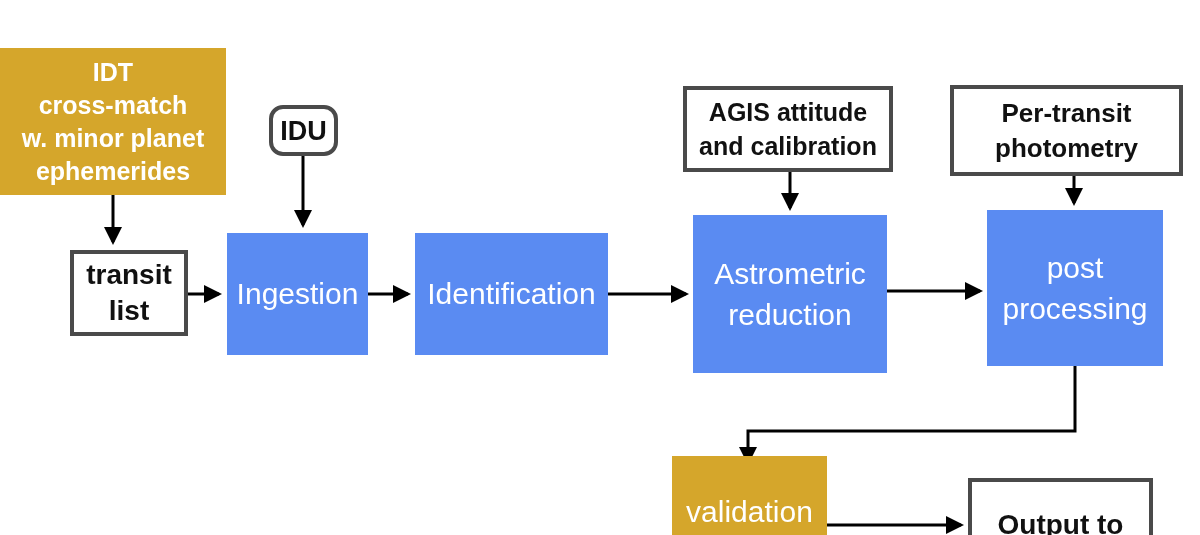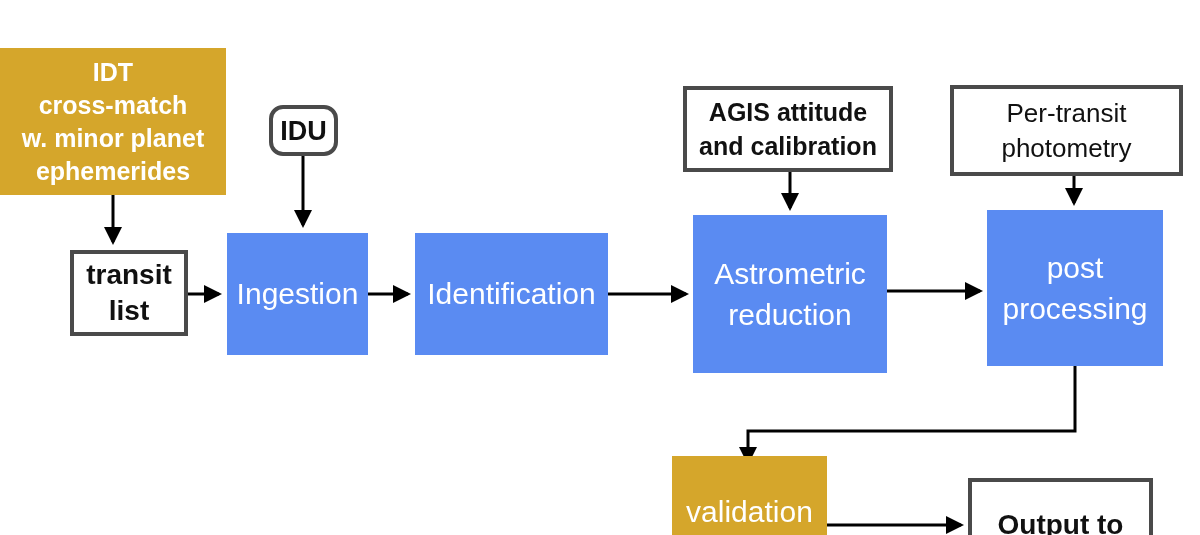--- a/index.html
+++ b/index.html
@@ -56,21 +56,21 @@
     background: var(--blue);
     color: var(--text-light);
   }
   .outlined {
     background: var(--background);
     border: 4px solid var(--box-border);
     color: var(--text-dark);
   }
   .w700 { font-weight: 700; }
   .w500 { font-weight: 500; }
-  .w400 { font-weight: 400; }
+  .w400 { font-weight: 700; }
   .line { display: block; }
 </style>
 </head>
 <body>
 
 <div class="canvas">
 
   <svg class="connector-layer" viewBox="0 0 1200 535">
     <defs>
       <marker id="ah" markerWidth="6" markerHeight="6" refX="5" refY="3" orient="auto" markerUnits="strokeWidth">

